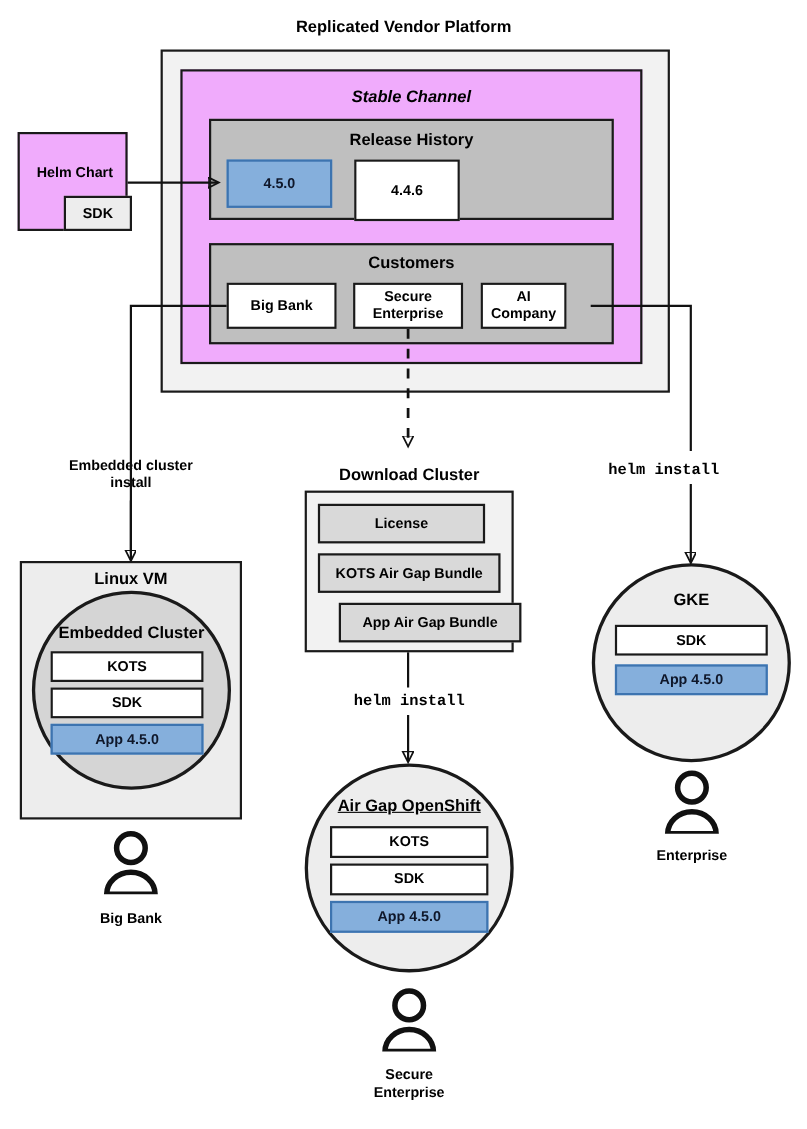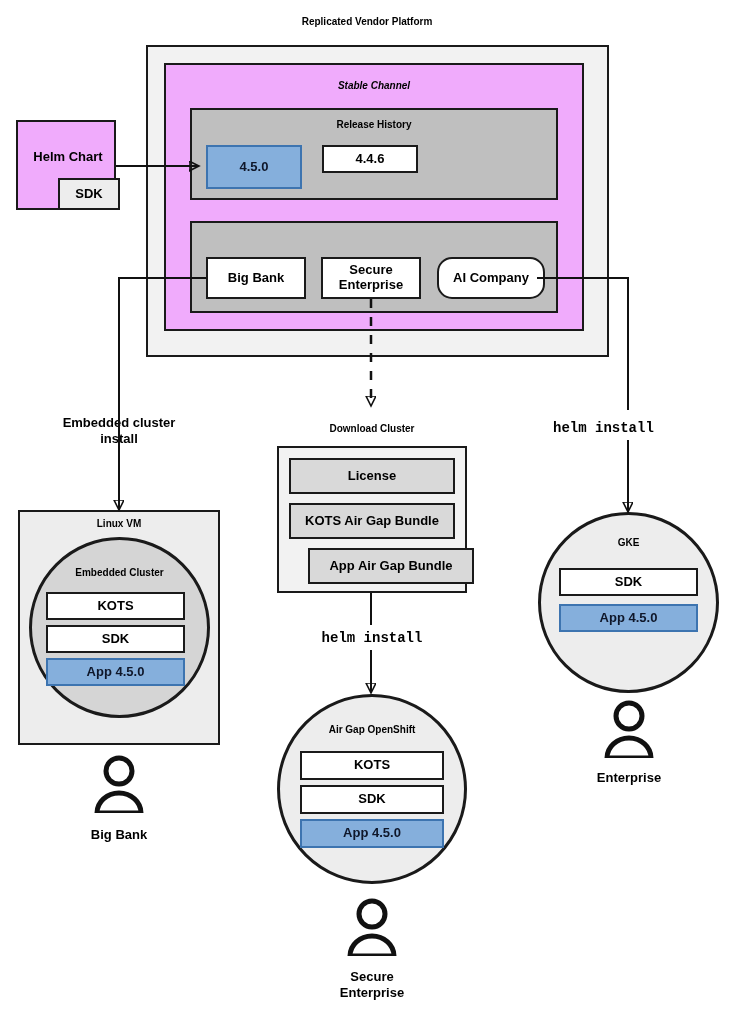--- a/index.html
+++ b/index.html
@@ -34,21 +34,21 @@
     position: absolute;
     text-align: center;
     font-weight: bold;
     font-size: 13px;
     line-height: 1.2;
   }
   .title-label {
     position: absolute;
     text-align: center;
     font-weight: bold;
-    font-size: 10px;
+    font-size: 15px;
     line-height: 1.2;
   }
   .mono-label {
     position: absolute;
     text-align: center;
     font-family: "Liberation Mono", "DejaVu Sans Mono", monospace;
     font-weight: bold;
     font-size: 14px;
     letter-spacing: 0px;
     line-height: 1.2;
@@ -93,28 +93,29 @@
 
   <div class="box fill-outer" style="left:146px; top:45px; width:463px; height:312px;"></div>
 
   <div class="box fill-channel" style="left:164px; top:63px; width:420px; height:268px;"></div>
   <div class="title-label" style="left:164px; top:80px; width:420px;font-style:italic;">Stable Channel</div>
 
   <div class="box fill-inner" style="left:190px; top:108px; width:368px; height:92px;"></div>
   <div class="title-label" style="left:190px; top:119px; width:368px;">Release History</div>
 
   <div class="box blue" style="left:206px; top:145px; width:96px; height:44px;">4.5.0</div>
-  <div class="box fill-white" style="left:322px; top:145px; width:96px; height:28px;">4.4.6</div>
+  <div class="box fill-white" style="left:322px; top:145px; width:96px; height:56px;">4.4.6</div>
 
   <div class="box fill-inner" style="left:190px; top:221px; width:368px; height:92px;"></div>
+  <div class="title-label" style="left:190px; top:231px; width:368px;">Customers</div>
 
   <div class="box fill-white" style="left:206px; top:257px; width:100px; height:42px;">Big Bank</div>
   <div class="box fill-white" style="left:321px; top:257px; width:100px; height:42px; white-space:pre-line;">Secure
 Enterprise</div>
-  <div class="box fill-white" style="left:437px; top:257px; width:108px; height:42px;border-radius:15px;">AI Company</div>
+  <div class="box fill-white" style="left:437px; top:257px; width:78px; height:42px;">AI Company</div>
 
   <div class="box fill-channel" style="left:16px; top:120px; width:100px; height:90px; align-items:center; justify-content:center;">
     <span style="position:absolute; left:0; top:28px; width:100px; text-align:center;">Helm Chart</span>
   </div>
   <div class="box fill-light" style="left:58px; top:178px; width:62px; height:32px;">SDK</div>
 
   <div class="label" style="left:38px; top:415px; width:162px; white-space:pre-line;">Embedded cluster
 install</div>
 
   <div class="box fill-light" style="left:18px; top:510px; width:202px; height:235px; display:block;"></div>
@@ -131,28 +132,28 @@
     <svg width="52" height="58" viewBox="0 0 52 58">
       <circle cx="26" cy="16" r="13" fill="none" stroke="#111" stroke-width="5"></circle>
       <path d="M4 58 A22 20 0 0 1 48 58 Z" fill="none" stroke="#111" stroke-width="5" stroke-linejoin="round"></path>
     </svg>
   </div>
   <div class="label" style="left:39px; top:827px; width:160px;">Big Bank</div>
 
   <div class="title-label" style="left:277px; top:423px; width:190px;">Download Cluster</div>
 
   <div class="box fill-portal" style="left:277px; top:446px; width:190px; height:147px; display:block;"></div>
-  <div class="box fill-portalitem" style="left:289px; top:458px; width:166px; height:36px;">License</div>
+  <div class="box fill-portalitem" style="left:289px; top:458px; width:152px; height:36px;">License</div>
   <div class="box fill-portalitem" style="left:289px; top:503px; width:166px; height:36px;">KOTS Air Gap Bundle</div>
   <div class="box fill-portalitem" style="left:289px; top:548px; width:166px; height:36px;margin-left:19px;">App Air Gap Bundle</div>
 
   <div class="mono-label" style="left:277px; top:630px; width:190px;">helm install</div>
 
   <div class="circle fill-light" style="left:277px; top:694px; width:190px; height:190px;"></div>
-  <div class="title-label" style="left:277px; top:724px; width:190px;">Air Gap OpenShift</div>
+  <div class="title-label" style="left:277px; top:724px; width:190px;text-decoration:underline;">Air Gap OpenShift</div>
 
   <div class="box fill-white" style="left:300px; top:751px; width:144px; height:29px;">KOTS</div>
   <div class="box fill-white" style="left:300px; top:785px; width:144px; height:29px;">SDK</div>
   <div class="box blue" style="left:300px; top:819px; width:144px; height:29px;">App 4.5.0</div>
 
   <div class="person" style="left:346px; top:898px; width:52px; height:58px;">
     <svg width="52" height="58" viewBox="0 0 52 58">
       <circle cx="26" cy="16" r="13" fill="none" stroke="#111" stroke-width="5"></circle>
       <path d="M4 58 A22 20 0 0 1 48 58 Z" fill="none" stroke="#111" stroke-width="5" stroke-linejoin="round"></path>
     </svg>

